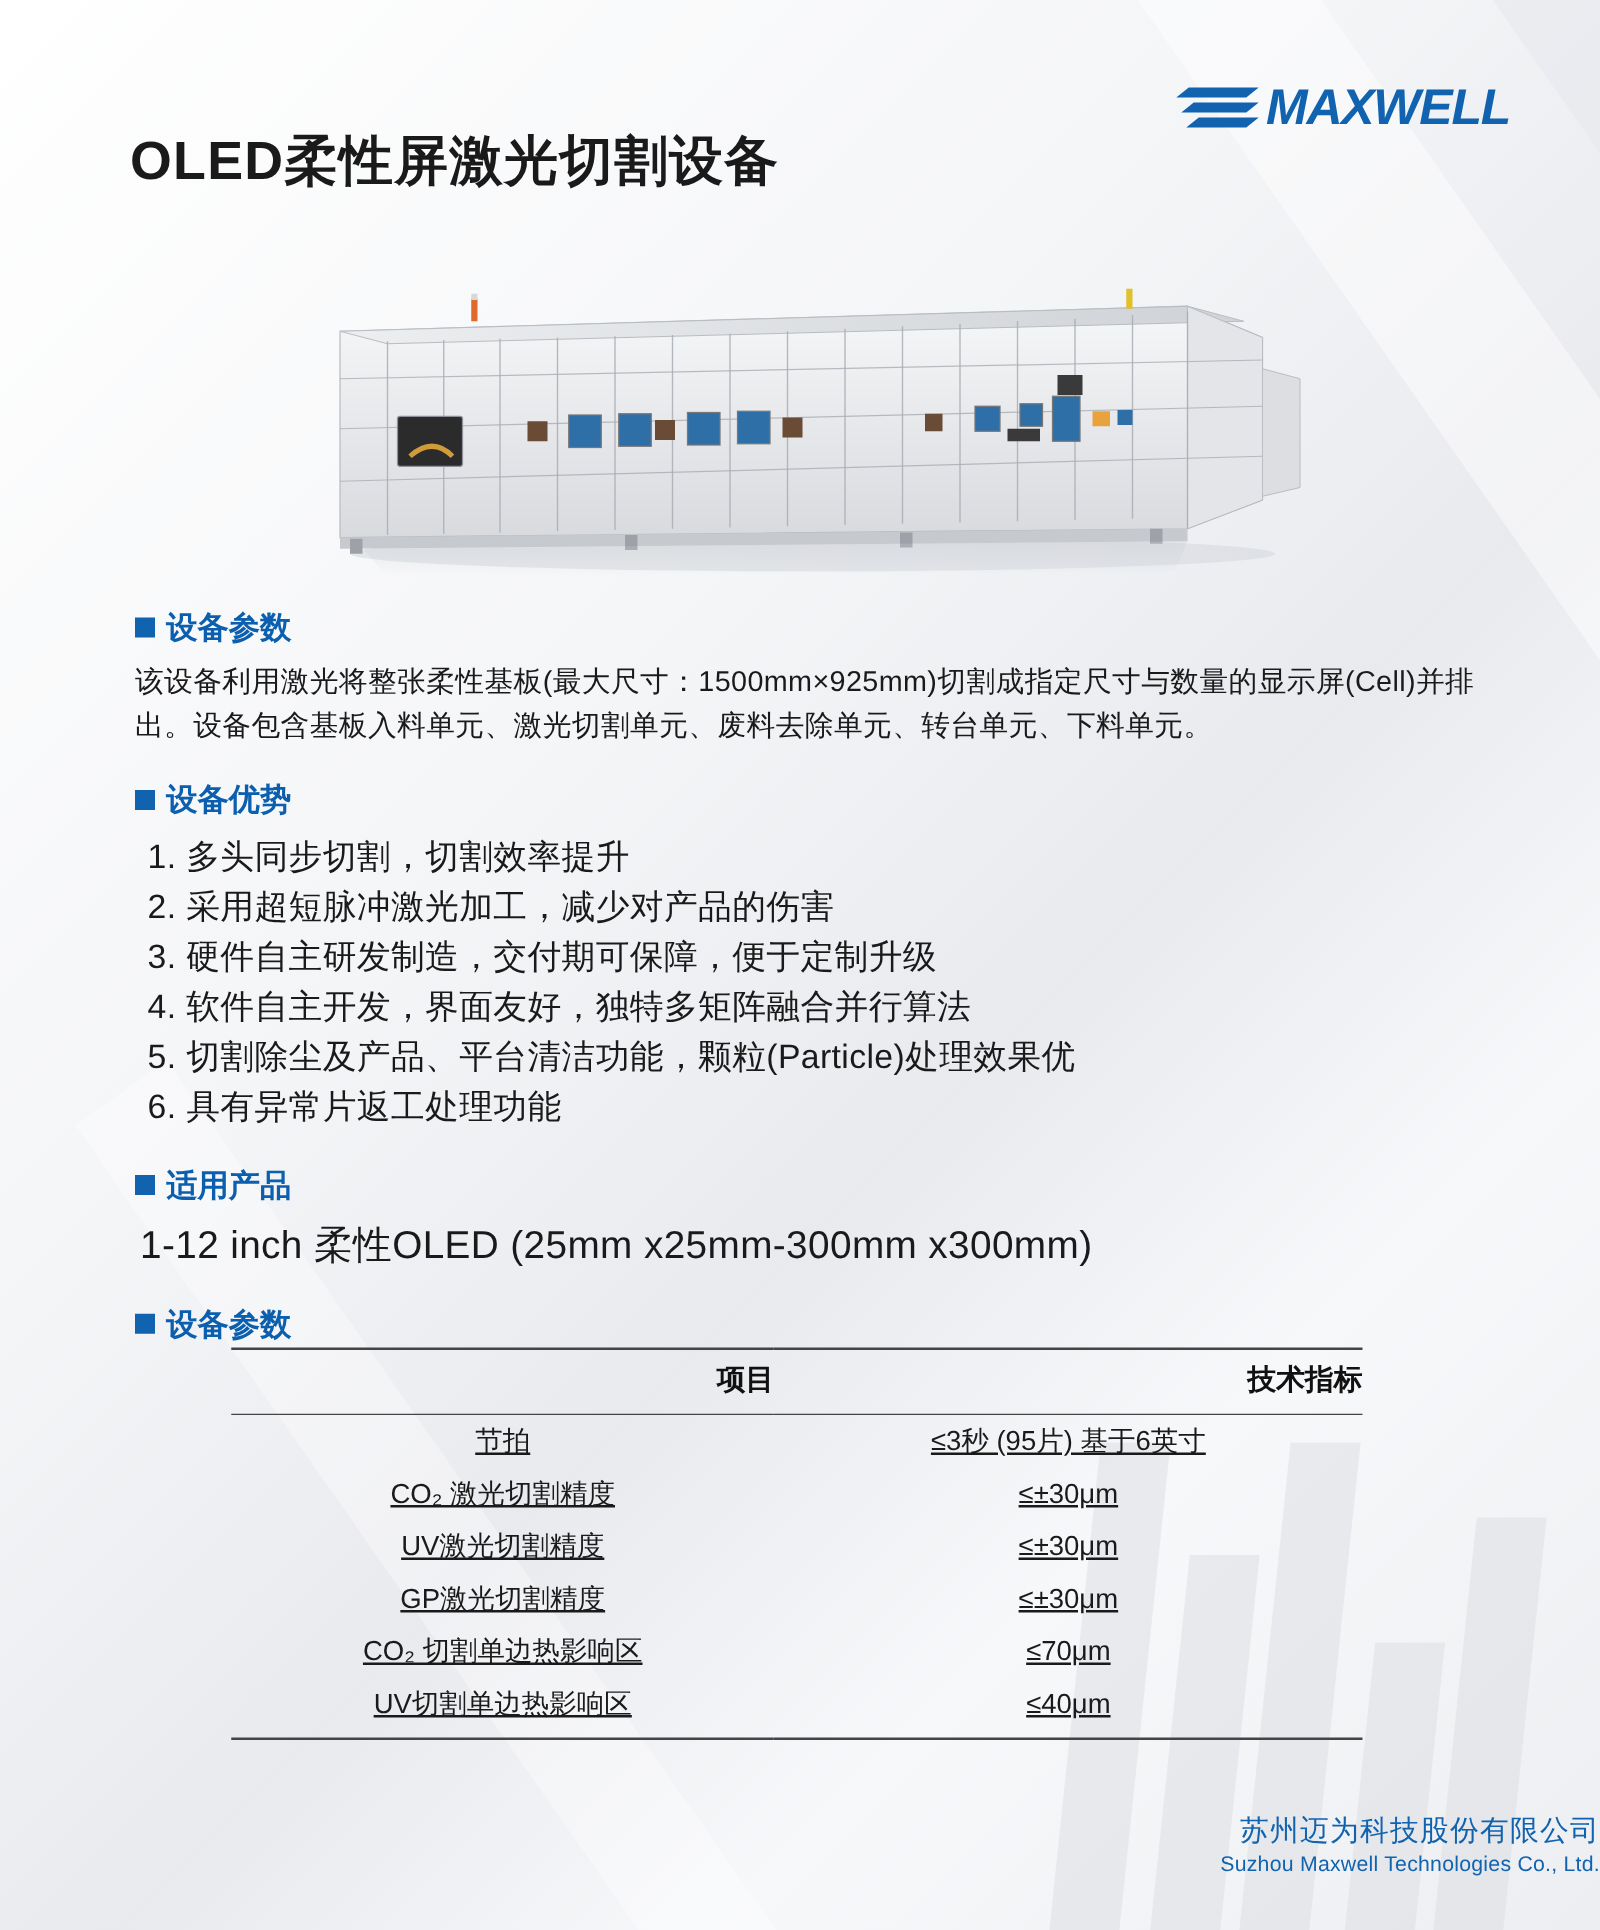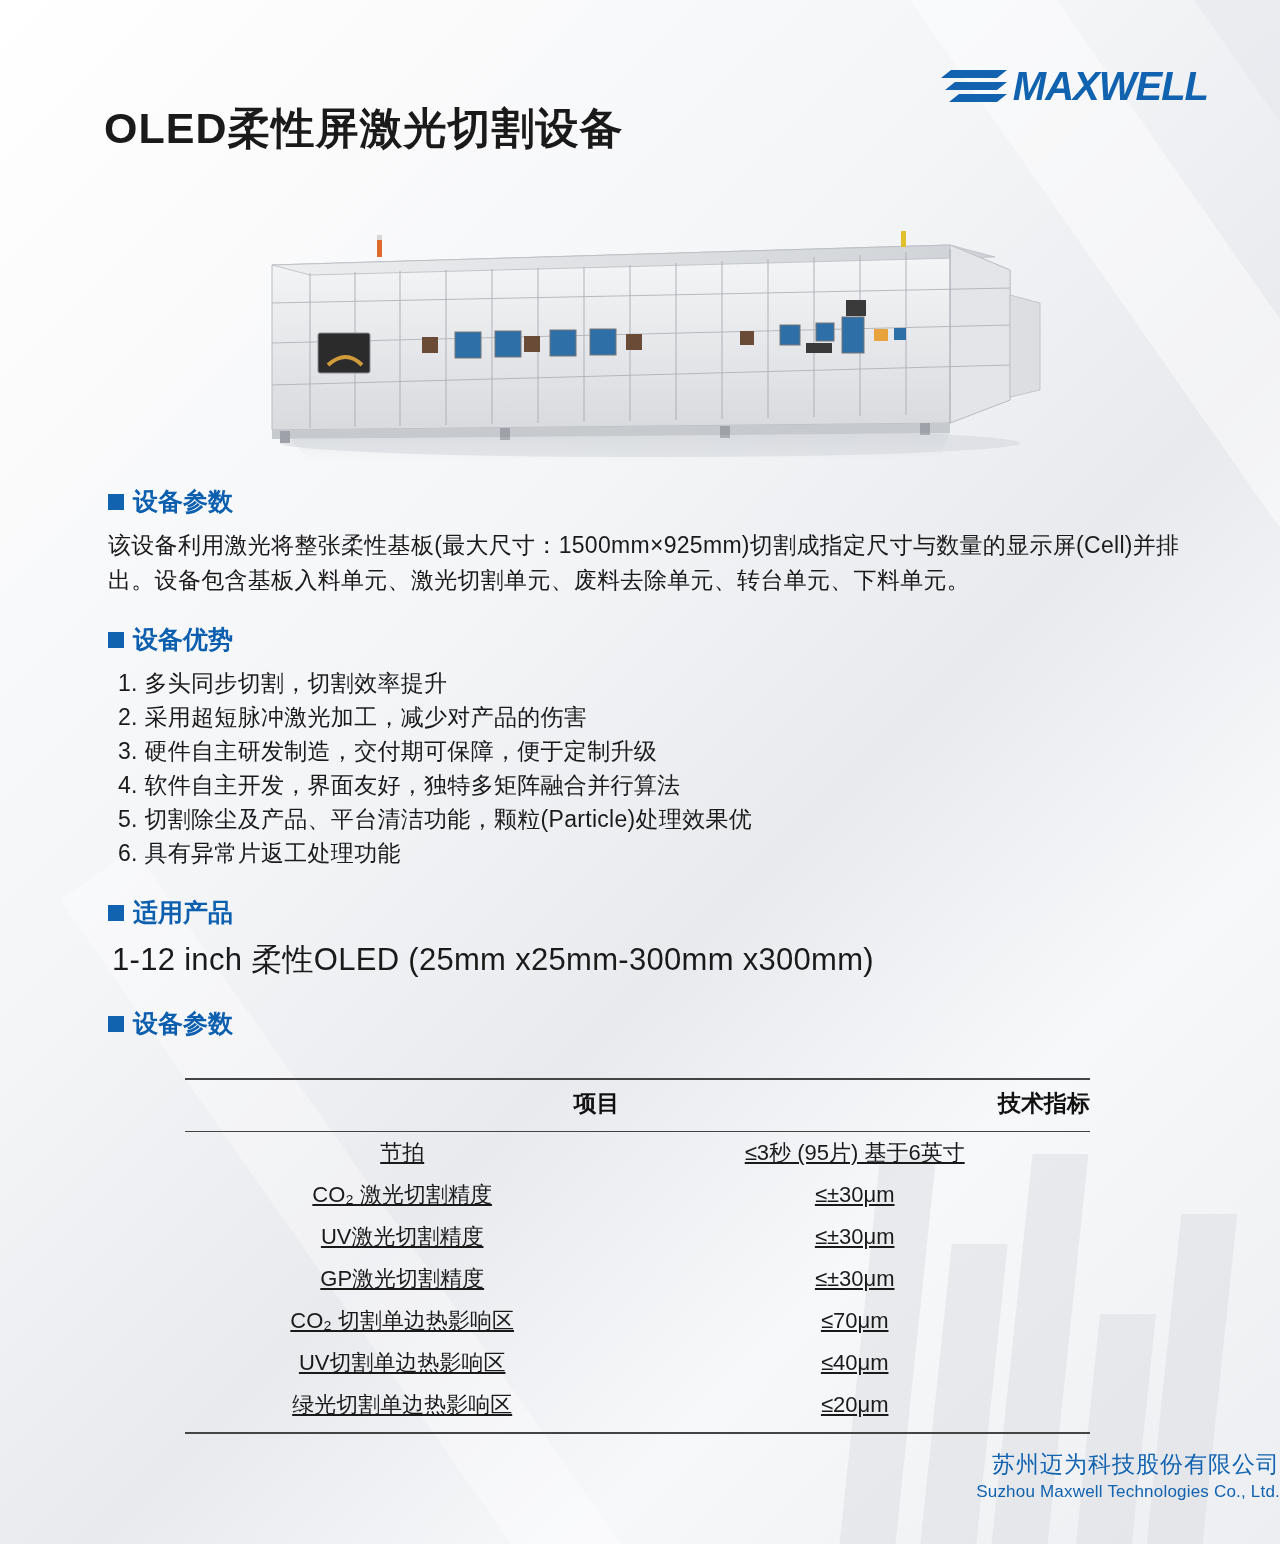--- a/index.html
+++ b/index.html
@@ -124,21 +124,21 @@
     line-height: 1.5;
     color: #1a1a1a;
     letter-spacing: 0.3px;
   }
   .adv-list {
     list-style: none;
     margin: 2px 0 0 0;
     padding: 0;
   }
   .adv-list li {
-    font-size: 23px;
+    font-size: 27px;
     line-height: 1.48;
     color: #1a1a1a;
     padding-left: 10px;
     letter-spacing: 0.3px;
   }
   .product-line {
     font-size: 31px;
     color: #1a1a1a;
     padding-left: 4px;
     letter-spacing: 0.3px;
@@ -376,24 +376,20 @@
           <td>≤±30μm</td>
         </tr>
         <tr>
           <td>CO₂ 切割单边热影响区</td>
           <td>≤70μm</td>
         </tr>
         <tr>
           <td>UV切割单边热影响区</td>
           <td>≤40μm</td>
         </tr>
-        <tr>
-          <td>绿光切割单边热影响区</td>
-          <td>≤20μm</td>
-        </tr>
       </tbody>
     </table>
   </div>
 
   <div class="footer">
     <div class="cn">苏州迈为科技股份有限公司</div>
     <div class="en">Suzhou Maxwell Technologies Co., Ltd.</div>
   </div>
 
 </div>

